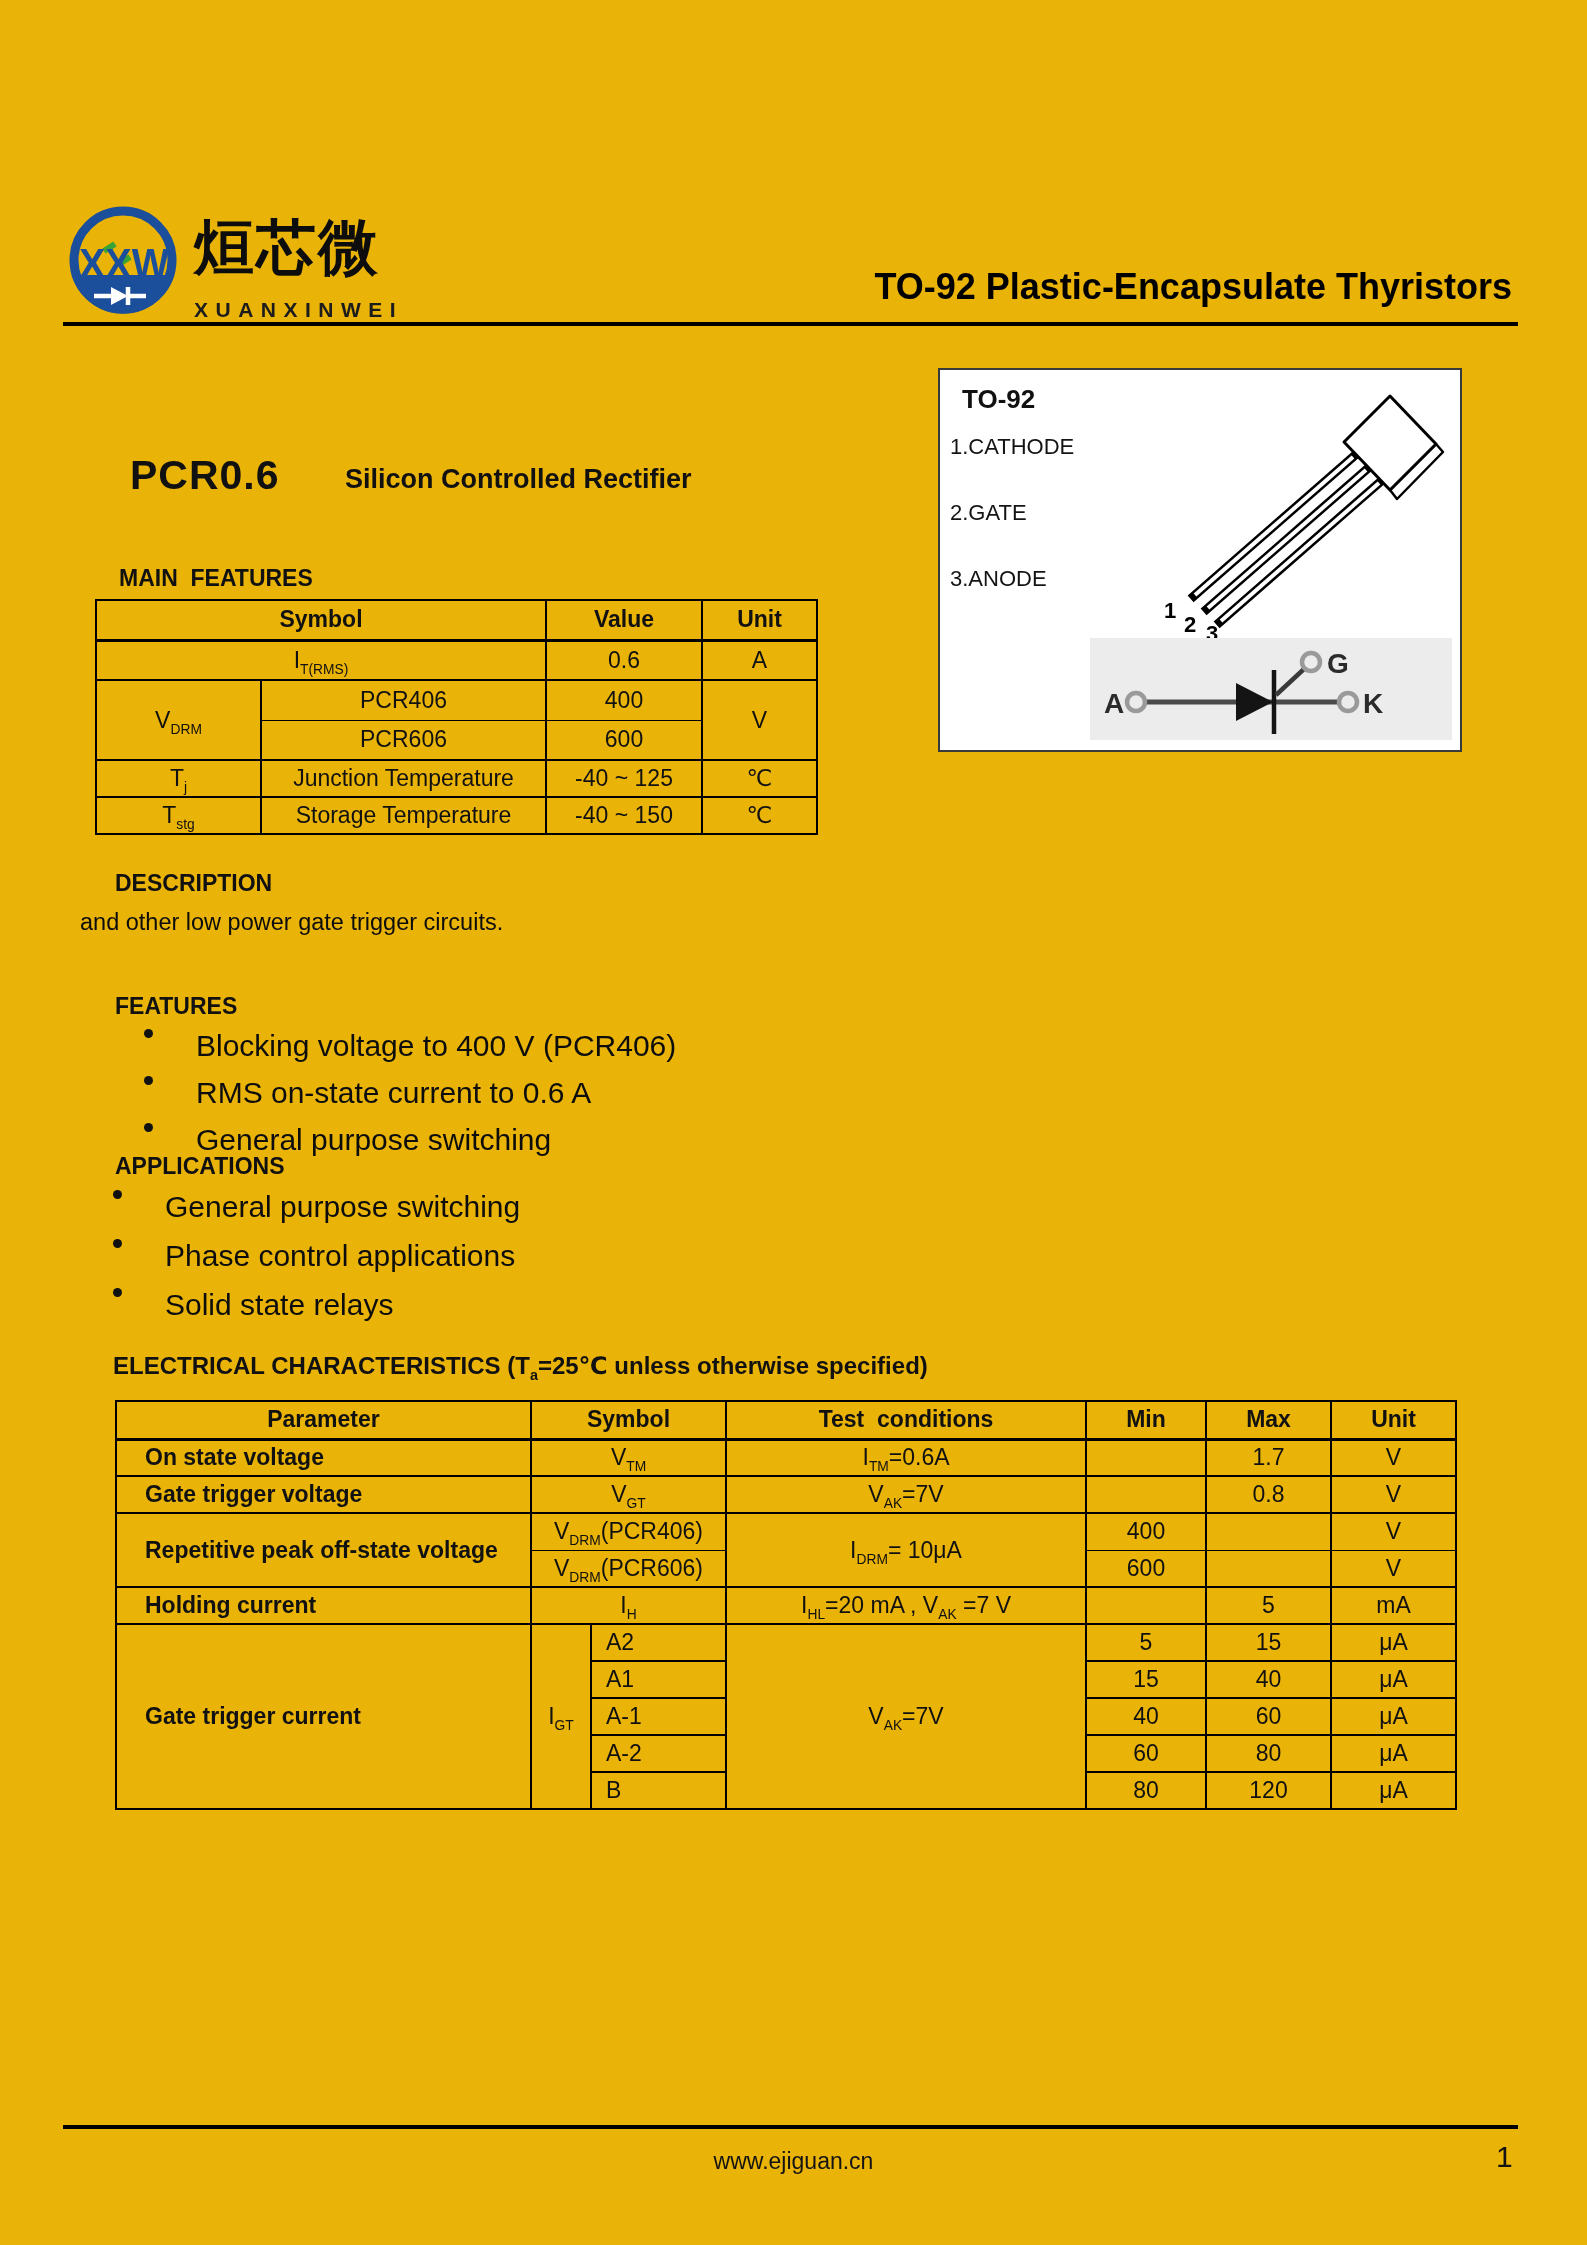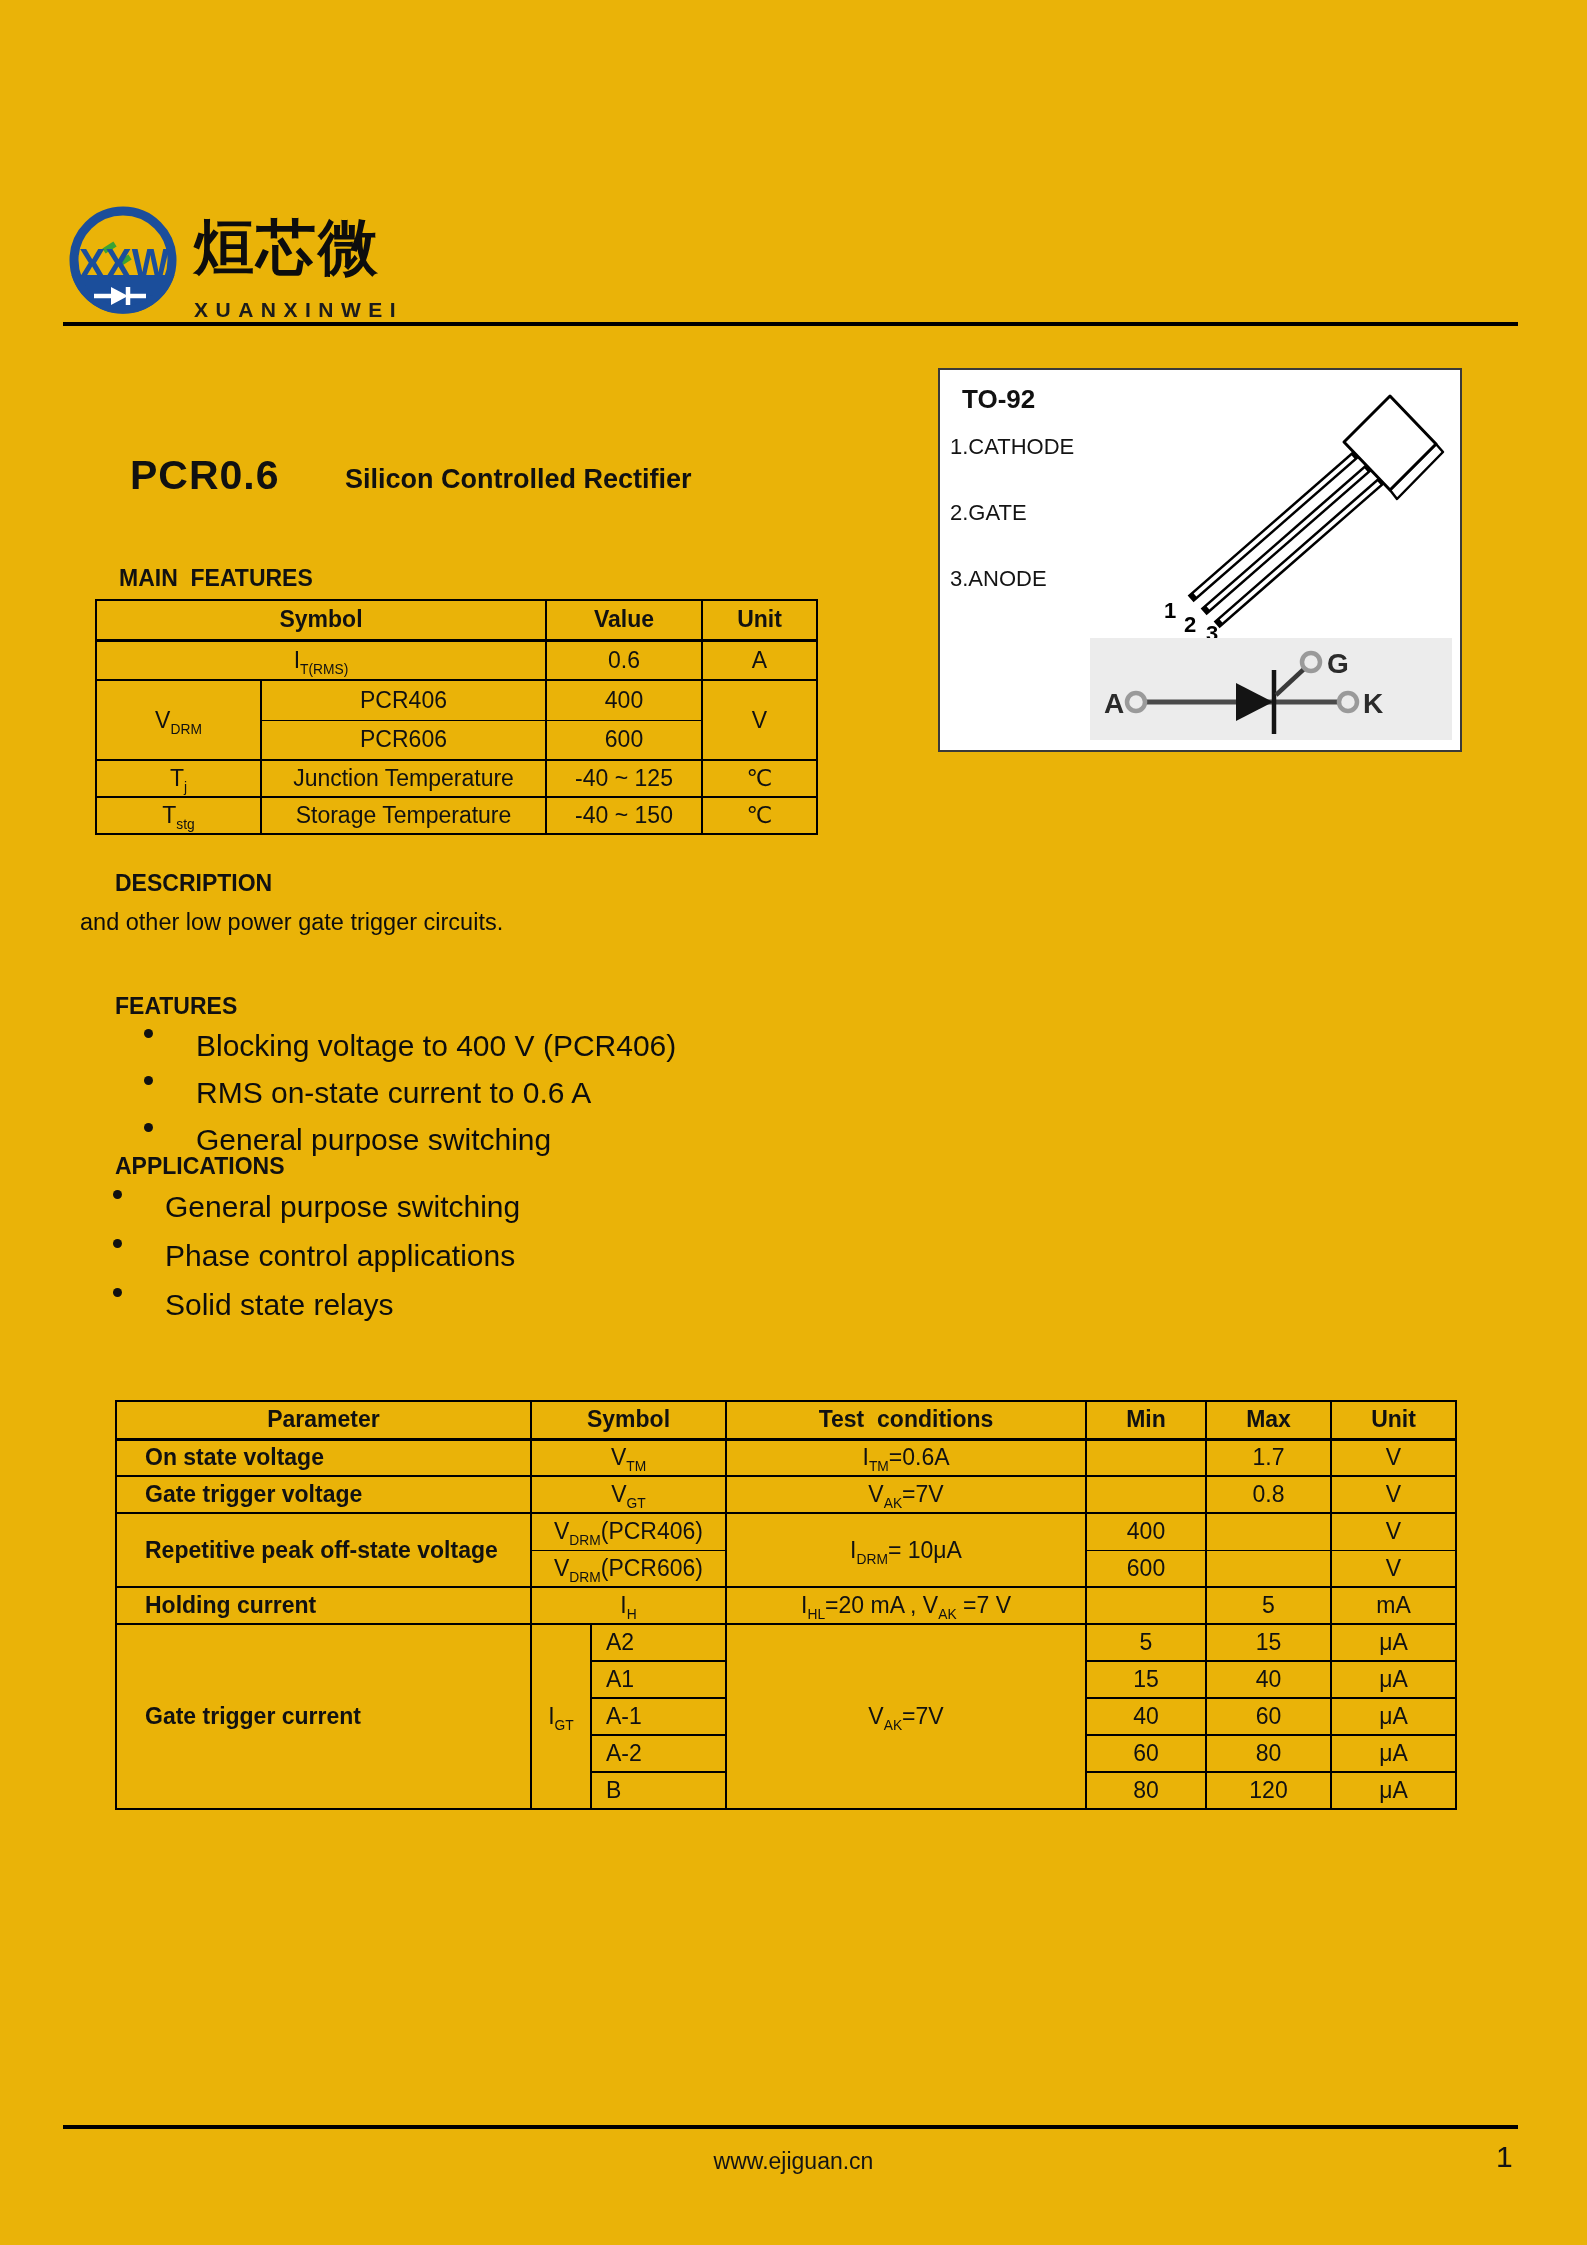--- a/index.html
+++ b/index.html
@@ -58,20 +58,21 @@
       <line x1="64" y1="85" x2="64" y2="103" stroke="#fff" stroke-width="4.5"></line>
       <line x1="64" y1="94" x2="82" y2="94" stroke="#fff" stroke-width="4.5"></line>
     </g>
   </svg>
 
   <div class="abs" style="left:194px;top:218px">
     <div class="company-cn">烜芯微</div>
     <div class="company-en">XUANXINWEI</div>
   </div>
 
+  <div class="abs doc-title" style="right:75px;top:266px">TO-92 Plastic-Encapsulate Thyristors</div>
 
   <div class="abs rule" style="left:63px;top:322px;width:1455px"></div>
 
   <div class="abs pkg-box" style="left:938px;top:368px;width:520px;height:380px">
     <div class="abs pkg-title" style="left:22px;top:14px">TO-92</div>
     <div class="abs pkg-pin" style="left:10px;top:64px">1.CATHODE</div>
     <div class="abs pkg-pin" style="left:10px;top:130px">2.GATE</div>
     <div class="abs pkg-pin" style="left:10px;top:196px">3.ANODE</div>
 
     <svg class="abs" style="right:8px;top:10px" width="330" height="262" viewBox="0 0 330 262">
@@ -185,20 +186,21 @@
     <div class="item">
         <span class="dot"></span>
         <span>Phase control applications</span>
       </div>
     <div class="item">
         <span class="dot"></span>
         <span>Solid state relays</span>
       </div>
   </div>
 
+  <div class="abs section-title" style="left:113px;top:1352px;font-size:24px"><span>ELECTRICAL CHARACTERISTICS (T</span><sub>a</sub><span>=25℃ unless otherwise specified)</span></div>
 
   <table class="abs tbl" style="left:115px;top:1400px;width:1340px">
     <colgroup>
       <col style="width:415px">
         <col style="width:60px">
         <col style="width:135px">
       <col style="width:360px">
         <col style="width:120px">
         <col style="width:125px">
         <col style="width:125px">

